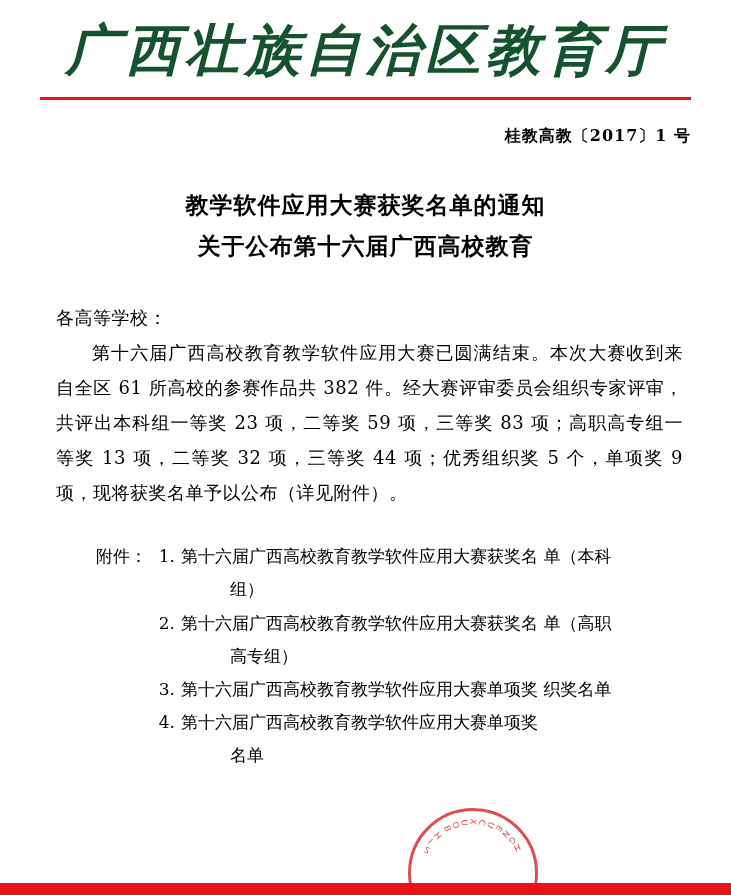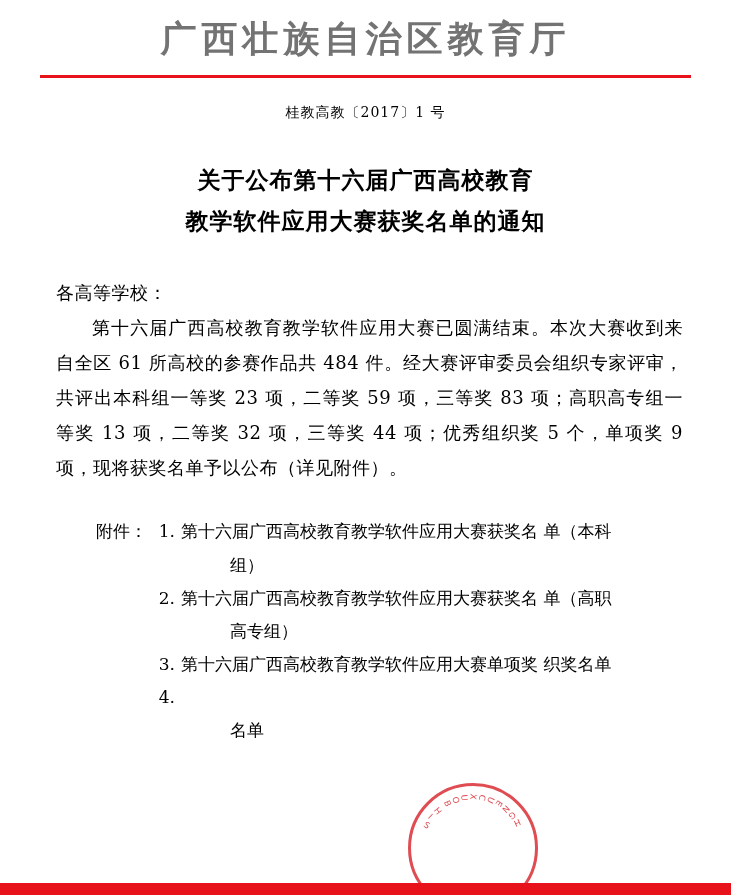--- a/index.html
+++ b/index.html
@@ -22,41 +22,43 @@
     box-sizing: border-box;
     padding: 0 40px;
   }
 
   
   .doc-header {
     text-align: center;
     padding-top: 18px;
   }
   .doc-title-red {
-    color: #737373;
+    color: #14532d;
     font-family: "DejaVu Serif", "Liberation Serif", serif;
     font-weight: bold;
-    font-size: 36px;
+    font-size: 55px;
     letter-spacing: 5px;
     line-height: 1.15;
     white-space: nowrap;
+    font-style: italic;
   }
   .header-rule {
     margin: 16px auto 0 auto;
     width: 651px;
     height: 3px;
     background: #e8131a;
   }
 
   
   .doc-number {
-    text-align: center;
-    font-size: 14px;
+    text-align: right;
+    font-size: 16px;
     margin-top: 26px;
     letter-spacing: 1px;
+    font-weight: bold;
   }
 
   
   .doc-subject {
     text-align: center;
     font-weight: bold;
     font-size: 23px;
     line-height: 1.75;
     margin-top: 38px;
     letter-spacing: 1px;
@@ -164,27 +166,27 @@
 <div class="page">
 
   <div class="doc-header">
     <div class="doc-title-red">广西壮族自治区教育厅</div>
     <div class="header-rule"></div>
   </div>
 
   <div class="doc-number">桂教高教〔2017〕1 号</div>
 
   <div class="doc-subject">
+    <span class="line">教学软件应用大赛获奖名单的通知</span>
     <span class="line">关于公布第十六届广西高校教育</span>
-    <span class="line">教学软件应用大赛获奖名单的通知</span>
   </div>
 
   <div class="body-block">
     <div class="salutation">各高等学校：</div>
-    <div class="para para-indent">第十六届广西高校教育教学软件应用大赛已圆满结束。本次大赛收到来自全区 61 所高校的参赛作品共 484 件。经大赛评审委员会组织专家评审，共评出本科组一等奖 23 项，二等奖 59 项，三等奖 83 项；高职高专组一等奖 13 项，二等奖 32 项，三等奖 44 项；优秀组织奖 5 个，单项奖 9 项，现将获奖名单予以公布（详见附件）。</div>
+    <div class="para para-indent">第十六届广西高校教育教学软件应用大赛已圆满结束。本次大赛收到来自全区 61 所高校的参赛作品共 382 件。经大赛评审委员会组织专家评审，共评出本科组一等奖 23 项，二等奖 59 项，三等奖 83 项；高职高专组一等奖 13 项，二等奖 32 项，三等奖 44 项；优秀组织奖 5 个，单项奖 9 项，现将获奖名单予以公布（详见附件）。</div>
   </div>
 
   <div class="attachments">
 
     <div class="att-row">
       <span class="att-label">附件：</span>
       <span class="att-num">1.</span>
       <span class="att-text">第十六届广西高校教育教学软件应用大赛获奖名 单（本科</span>
     </div>
     <div class="att-cont2">组）</div>
@@ -198,20 +200,21 @@
 
     <div class="att-row">
       <span class="att-label" style="visibility:hidden">附件：</span>
       <span class="att-num">3.</span>
       <span class="att-text">第十六届广西高校教育教学软件应用大赛单项奖 织奖名单</span>
     </div>
 
     <div class="att-row">
       <span class="att-label" style="visibility:hidden">附件：</span>
       <span class="att-num">4.</span>
+      <span class="att-text">第十六届广西高校教育教学软件应用大赛单项奖</span>
     </div>
     <div class="att-cont2">名单</div>
 
   </div>
 
   <div class="signature-area">
 
     <div class="seal">
       <div class="seal-ring-text">
 

